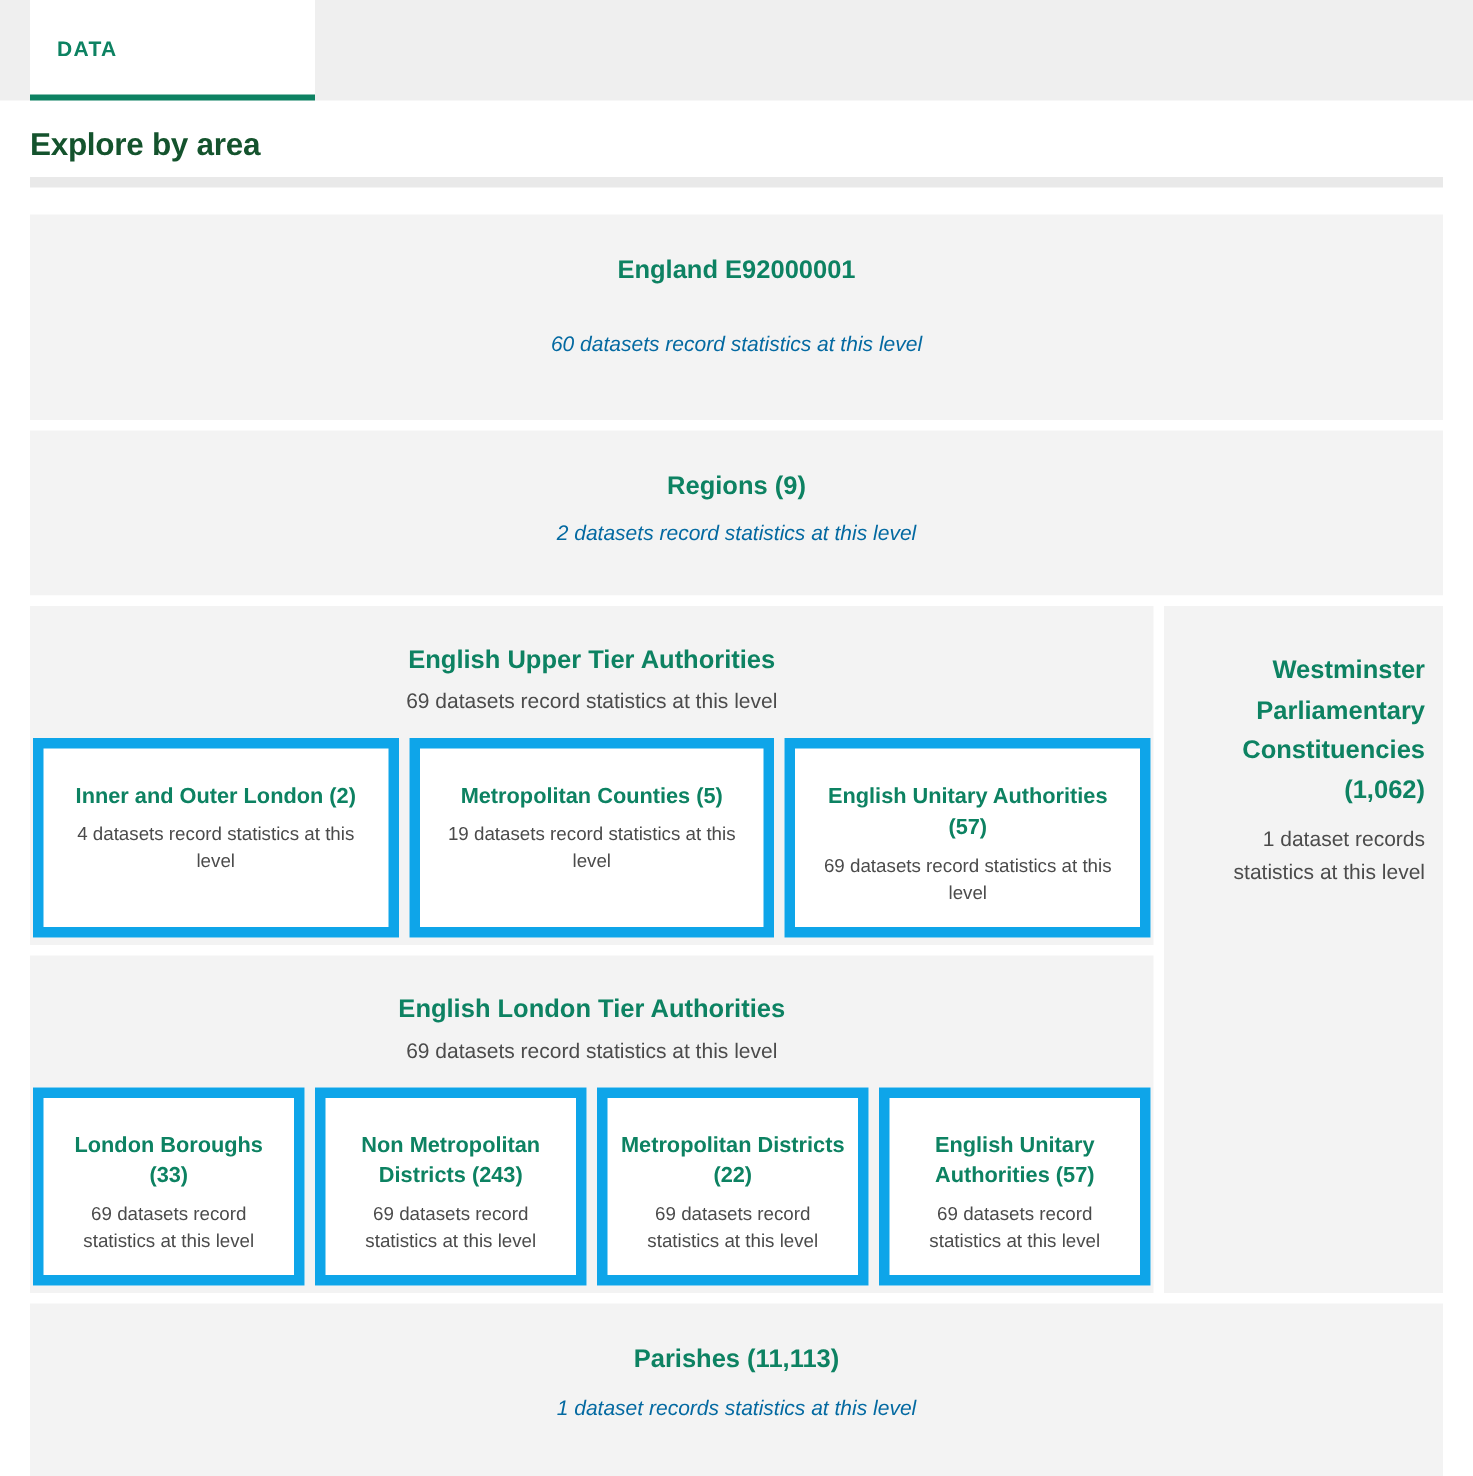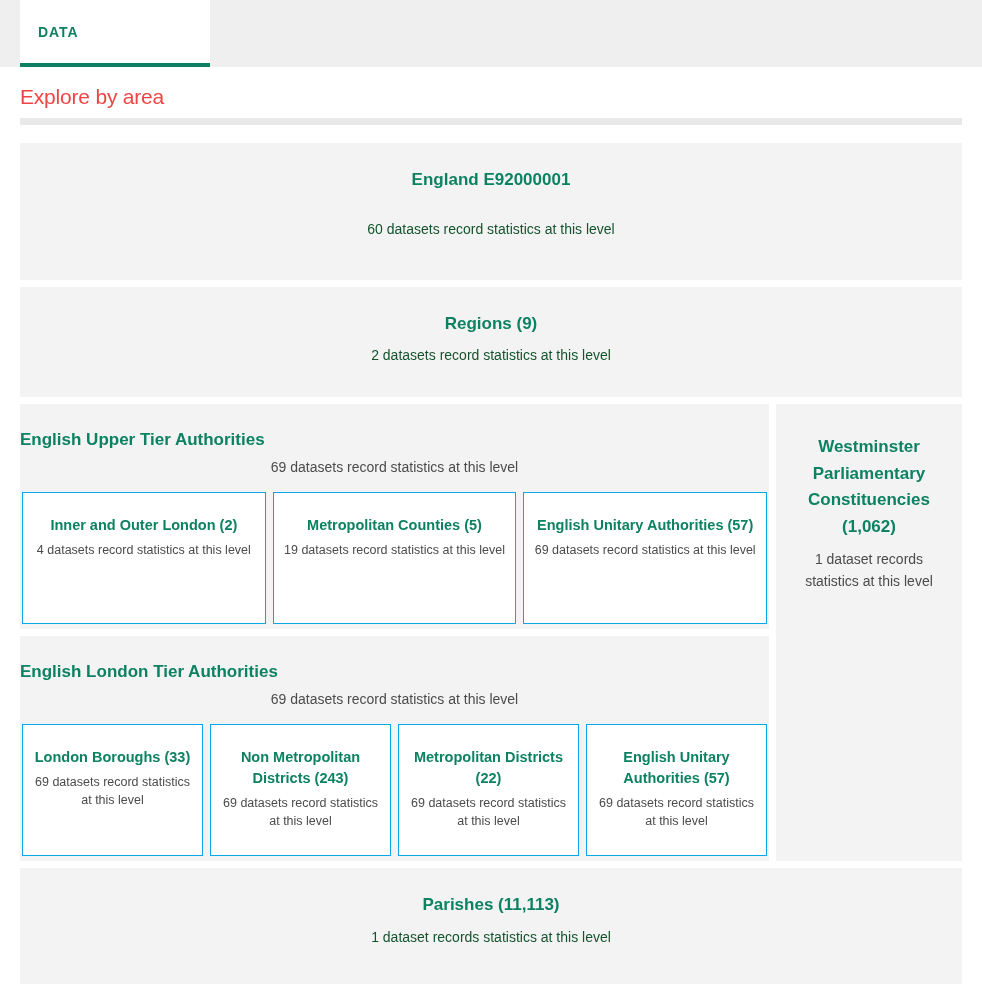--- a/index.html
+++ b/index.html
@@ -31,22 +31,22 @@
     font-size: 14px;
     font-weight: bold;
     letter-spacing: 0.9px;
     border-bottom: 4px solid #0d8262;
   }
 
   
   .heading-wrap { padding: 18px 20px 0 20px; }
   .page-title {
     font-size: 21px;
-    font-weight: normal;
-    color: #ef4444;
+    font-weight: bold;
+    color: #14532d;
     letter-spacing: -0.2px;
   }
   .rule {
     margin: 9px 0 0 0;
     height: 7px;
     background: #e9e9e9;
     width: 942px;
   }
 
   
@@ -61,23 +61,24 @@
     text-align: center;
   }
 
   .card-title {
     color: #0d8262;
     font-weight: bold;
     font-size: 17px;
     line-height: 1.32;
   }
   .card-sub {
-    color: #14532d;
+    color: #0369a1;
     font-size: 14px;
     line-height: 1.45;
+    font-style: italic;
   }
 
   
   .block-england { padding: 26px 0 40px 0; }
   .block-england .card-sub { margin-top: 28px; }
 
   .gap { height: 7px; background: #ffffff; }
 
   
   .block-regions { padding: 26px 0 32px 0; }
@@ -93,39 +94,39 @@
   .midrow-right { width: 186px; }
 
   .tier {
     background: #f3f3f3;
     padding: 26px 0 0 0;
   }
   .tier-title {
     color: #0d8262;
     font-weight: bold;
     font-size: 17px;
-    text-align: left;
+    text-align: center;
   }
   .tier-sub {
     color: #4b4b4b;
     font-size: 14px;
     text-align: center;
     margin-top: 9px;
   }
 
   .subgrid {
     display: flex;
     gap: 7px;
     margin-top: 17px;
     padding: 0 2px 5px 2px;
   }
   .subcard {
     flex: 1 1 0;
     background: #ffffff;
-    border: 1px solid #0ea5e9;
+    border: 7px solid #0ea5e9;
     min-height: 132px;
     padding: 22px 8px 14px 8px;
     text-align: center;
   }
   .subcard-title {
     color: #0d8262;
     font-weight: bold;
     font-size: 14.5px;
     line-height: 1.42;
   }
@@ -134,21 +135,21 @@
     font-size: 12.5px;
     line-height: 1.45;
     margin-top: 5px;
   }
 
   
   .sidepanel {
     background: #f3f3f3;
     height: 100%;
     padding: 30px 12px 0 12px;
-    text-align: center;
+    text-align: right;
   }
   .sidepanel-title {
     color: #0d8262;
     font-weight: bold;
     font-size: 17px;
     line-height: 1.55;
   }
   .sidepanel-sub {
     color: #4b4b4b;
     font-size: 14px;

